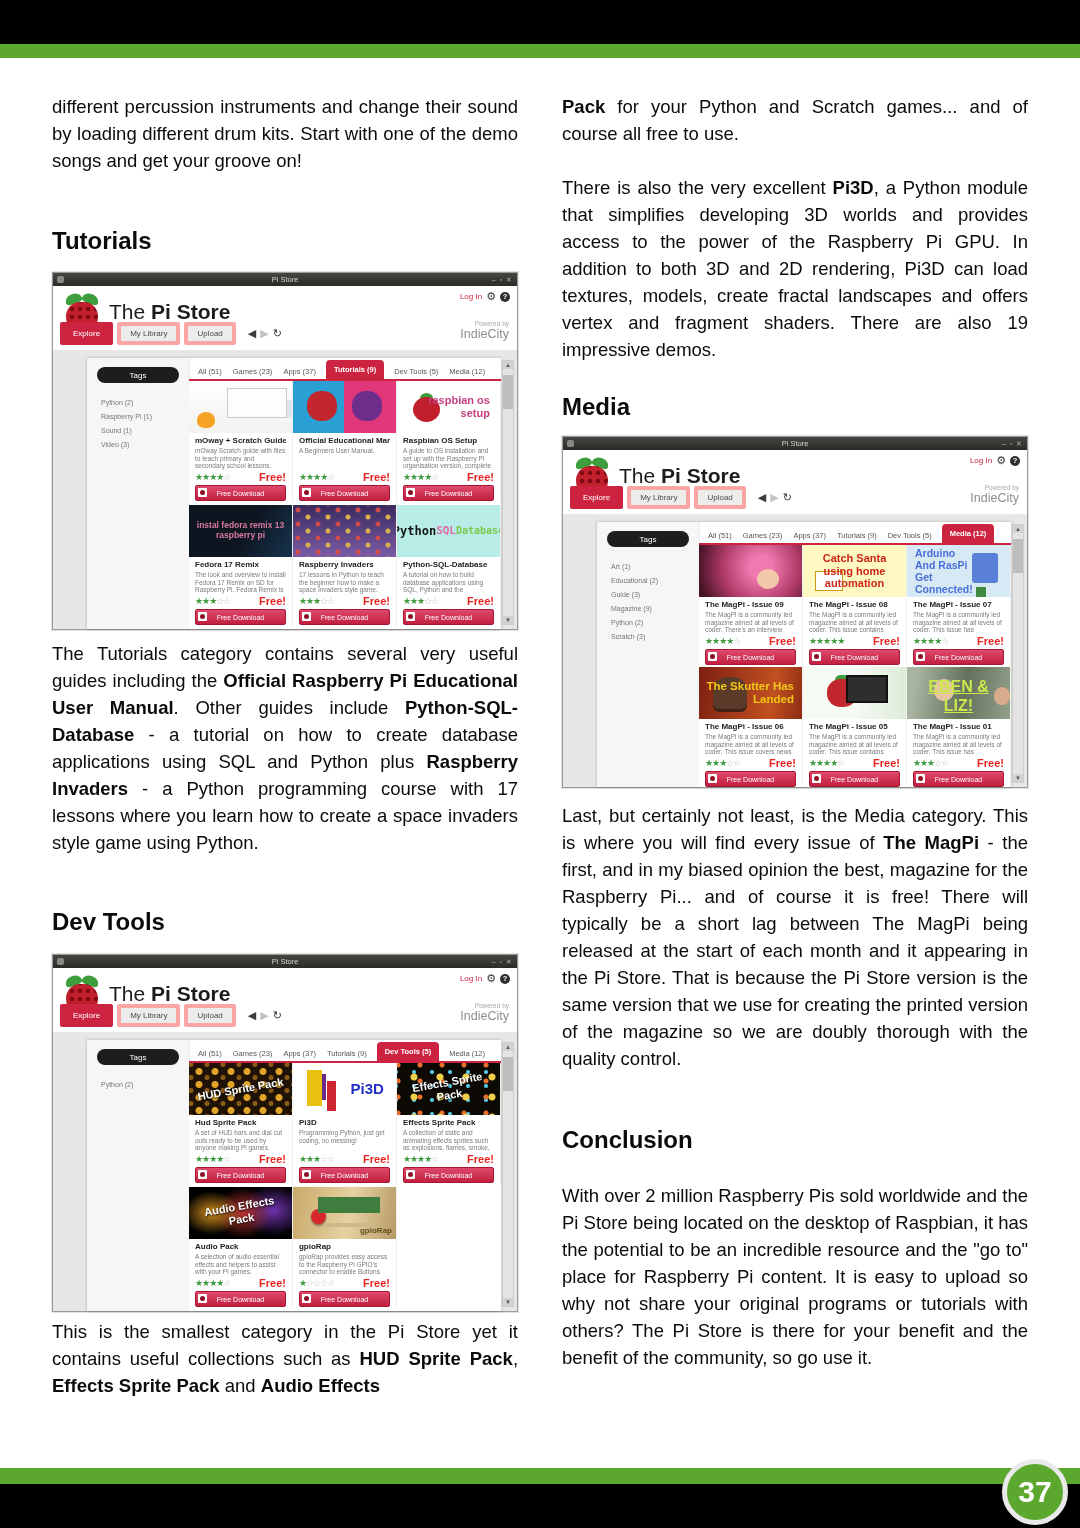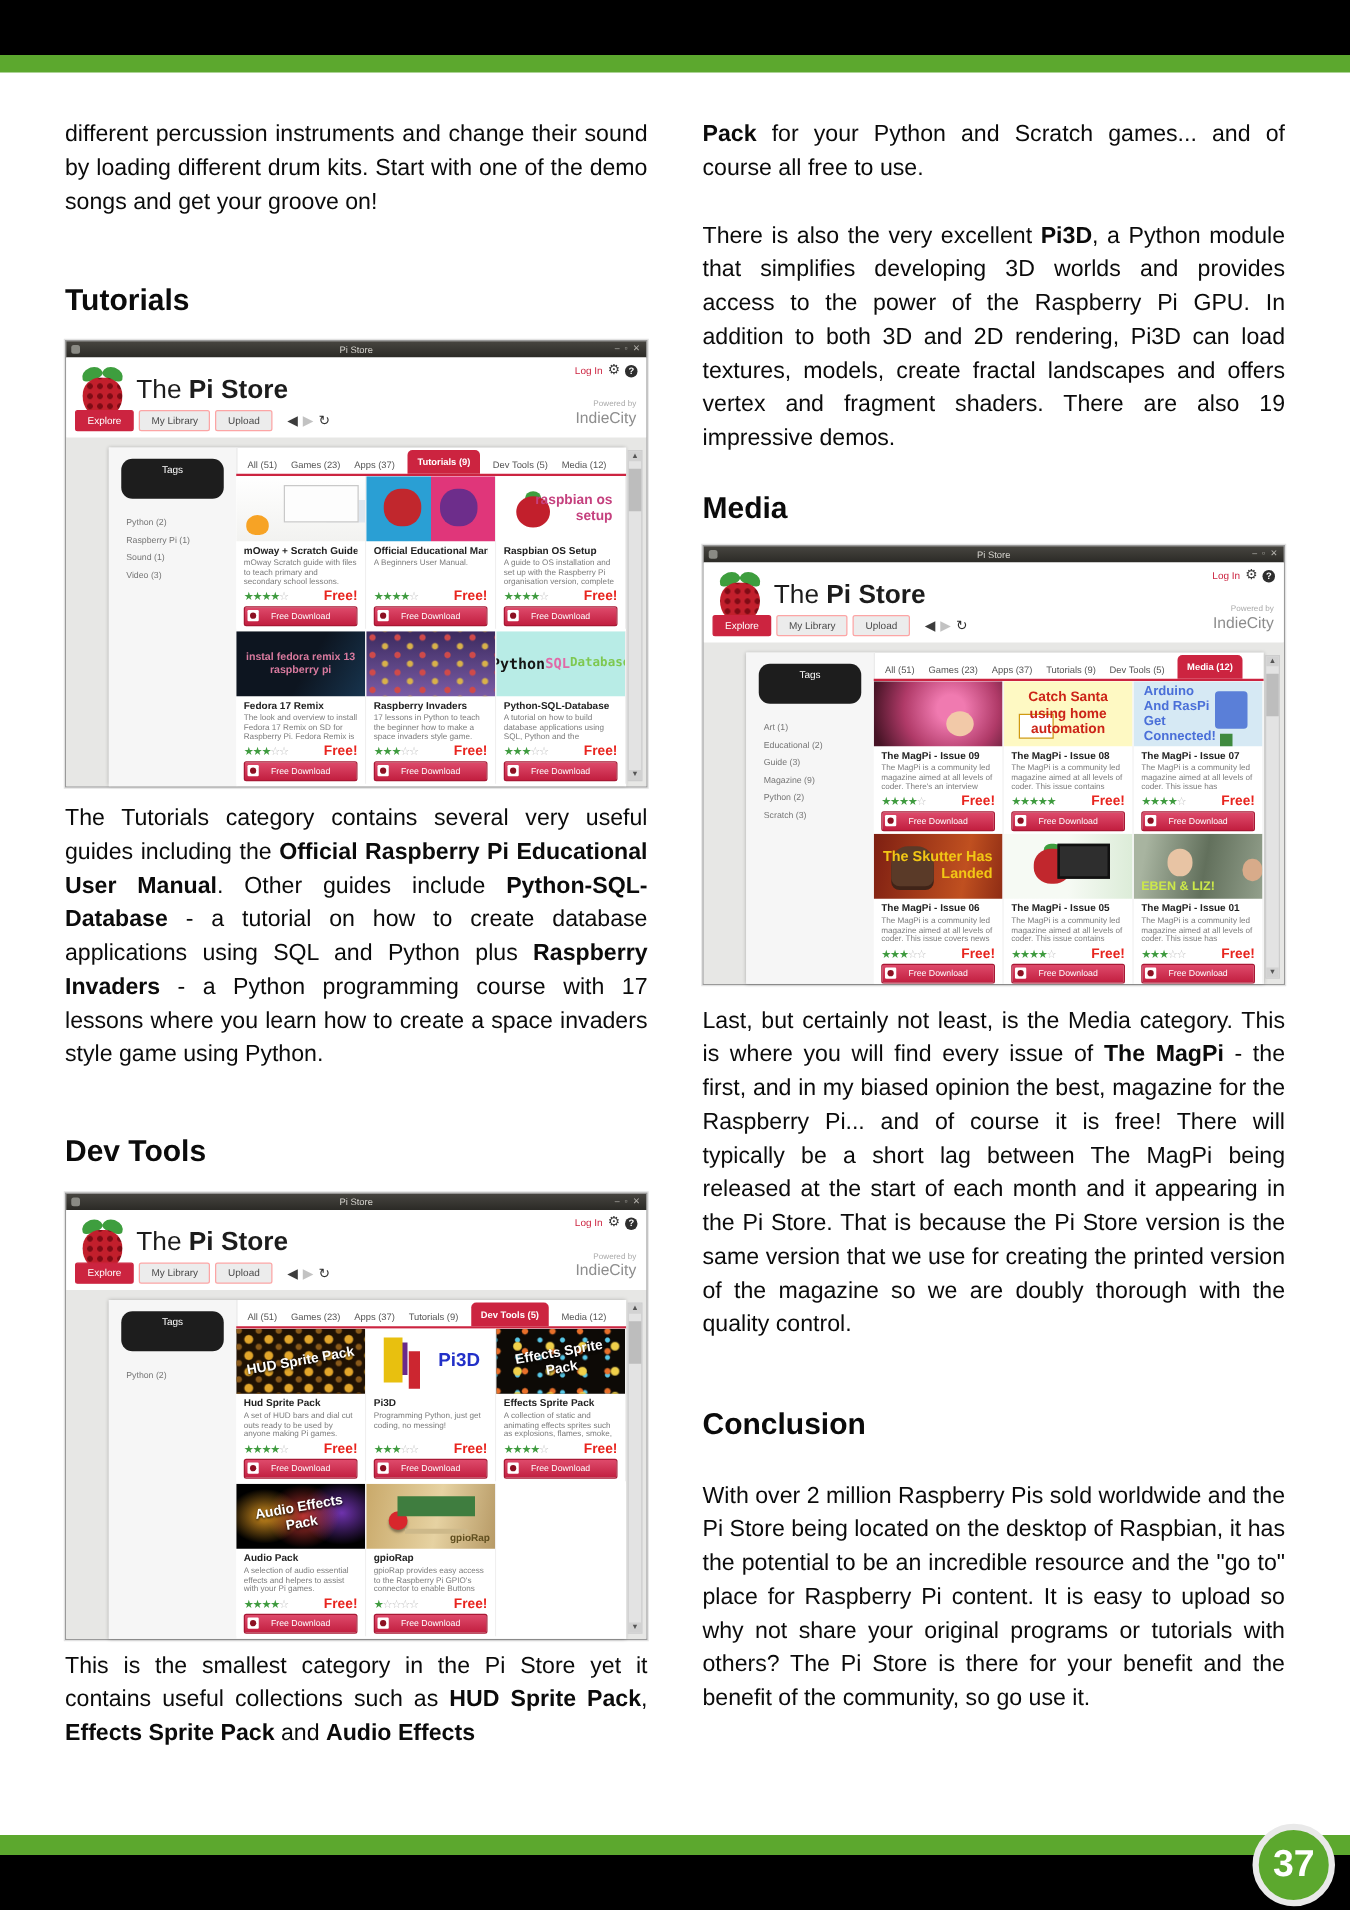--- a/index.html
+++ b/index.html
@@ -38,32 +38,32 @@
   .apptitle{position:absolute;left:56px;top:14px;font-size:21px;color:#1c1c1c;}
   .loginrow{position:absolute;right:7px;top:5px;display:flex;align-items:center;gap:4px;}
   .loginlink{font-size:8px;color:#cc2440;}
   .gear{font-size:11px;color:#3a3a3a;line-height:11px;}
   .help{width:10px;height:10px;border-radius:50%;background:#2e2e2e;color:#fff;font-size:7.5px;
         line-height:10px;text-align:center;font-weight:bold;}
   .powered{position:absolute;right:8px;top:34px;text-align:right;color:#a9a9a9;}
   .powered .p1{font-size:6.5px;}
   .powered .p2{font-size:12.5px;color:#8d8d8d;}
   .navrow{position:absolute;left:7px;bottom:5px;display:flex;align-items:center;gap:4px;}
-  .navtab{font-size:8px;padding:3px 9px;background:#ececec;border:1px solid #fca5a5;color:#4a4a4a;border-radius:2px;}
+  .navtab{font-size:8px;padding:3px 9px;background:#ececec;border:4px solid #fca5a5;color:#4a4a4a;border-radius:2px;}
   .navtab.sel{background:#cc2440;border-color:#cc2440;color:#fff;}
   .navics{display:flex;gap:4px;margin-left:8px;font-size:11px;}
   .ic-back{color:#3c3c3c;} .ic-fwd{color:#c2c2c2;} .ic-ref{color:#2e2e2e;}
   .smain{position:absolute;left:0;right:0;bottom:0;top:77px;background:#e7e7e5;}
   .panel{position:absolute;left:34px;top:8px;right:16px;bottom:0;background:#fff;box-shadow:0 0 3px rgba(0,0,0,.25);overflow:hidden;}
   .sbar{position:absolute;right:3px;top:10px;bottom:4px;width:10px;background:#e3e3e3;border:1px solid #cdcdcd;}
   .sbthumb{position:absolute;left:0;right:0;top:14px;height:34px;background:#bdbdbd;}
   .sbarrow{position:absolute;left:0;right:0;height:8px;background:#d2d2d2;font-size:6px;color:#555;text-align:center;line-height:8px;}
   .sbarrow.up{top:0;} .sbarrow.dn{bottom:0;}
   .sidebar{position:absolute;left:0;top:0;bottom:0;width:102px;background:#f6f6f6;border-right:1px solid #ebebeb;}
-  .tagspill{margin:9px 10px 16px;height:32px;background:#1d1d1d;border-radius:9px;color:#fff;
+  .tagspill{margin:9px 10px 16px;height:16px;background:#1d1d1d;border-radius:9px;color:#fff;
             font-size:8px;text-align:center;line-height:17px;}
   .tagitem{font-size:7px;color:#757575;margin:7px 0 0 14px;}
   .content{position:absolute;left:102px;right:0;top:0;bottom:0;}
   .cats{position:relative;height:21px;display:flex;align-items:flex-end;gap:9px;padding-left:8px;
         border-bottom:2px solid #cc2440;font-size:7.5px;color:#555;}
   .cat{padding:3px 1px;white-space:nowrap;}
   .cat.sel{background:#cc2440;color:#fff;border-radius:4px 4px 0 0;padding:5px 8px;font-weight:bold;}
   .grid{position:absolute;left:0;right:0;top:23px;bottom:0;display:flex;flex-wrap:wrap;background:#fff;}
   .card{width:33.333%;height:122px;box-sizing:border-box;border-right:1px solid #f0efef;overflow:hidden;background:#fff;}
   .card.empty{border-right:none;}
@@ -129,21 +129,21 @@
   .tl-mag07::before{content:"";position:absolute;right:12px;top:8px;width:26px;height:30px;background:#5a7fd8;border-radius:3px;box-shadow:-4px 26px 0 -8px #3f8a3f;}
   .tl-mag07 .tt{color:#4a6fd8;font-size:10.5px;justify-content:flex-start;text-align:left;padding-left:8px;padding-right:46px;}
   .tl-mag06{background:linear-gradient(100deg,#7e1f12,#c05020 70%,#8e2c14);}
   .tl-mag06::before{content:"";position:absolute;left:14px;top:10px;width:34px;height:32px;background:#5a3a28;border-radius:40% 40% 20% 20%;box-shadow:0 3px 0 #402418;}
   .tl-mag06 .tt{color:#f2c715;justify-content:flex-end;text-align:right;font-size:11.5px;padding-right:8px;}
   .tl-mag05{background:linear-gradient(90deg,#f6faf4 50%,#dcecd8);}
   .tl-mag05::before{content:"";position:absolute;left:24px;top:12px;width:30px;height:28px;background:#c1272d;border-radius:46%;box-shadow:0 -12px 0 -8px #3e9e3e;}
   .tl-mag05::after{content:"";position:absolute;right:18px;top:8px;width:38px;height:24px;background:#2e2e2e;border:2px solid #111;}
   .tl-mag04{background:linear-gradient(100deg,#a8b4a0 10%,#62705c 55%,#93a08c);}
   .tl-mag04::before{content:"";position:absolute;left:26%;top:12px;width:20px;height:22px;background:#e8c4a4;border-radius:48%;box-shadow:58px 6px 0 -2px #d8ab8a;}
-  .tl-mag04 .tt{color:#cce84a;align-items:flex-end;justify-content:flex-start;font-size:10px;padding:4px 6px;}
+  .tl-mag04 .tt{color:#cce84a;align-items:flex-end;justify-content:flex-start;font-size:16px;padding:4px 6px;text-decoration:underline;}
 </style>
 </head>
 <body>
 
 <div class="page">
   <div class="abs topbar"></div>
   <div class="abs topgreen"></div>
 
   <div class="abs para" style="left:52px;top:93px;width:466px;">different percussion instruments and change their sound by loading different drum kits. Start with one of the demo songs and get your groove on!</div>
   <div class="abs h" style="left:52px;top:227px;">Tutorials</div>

